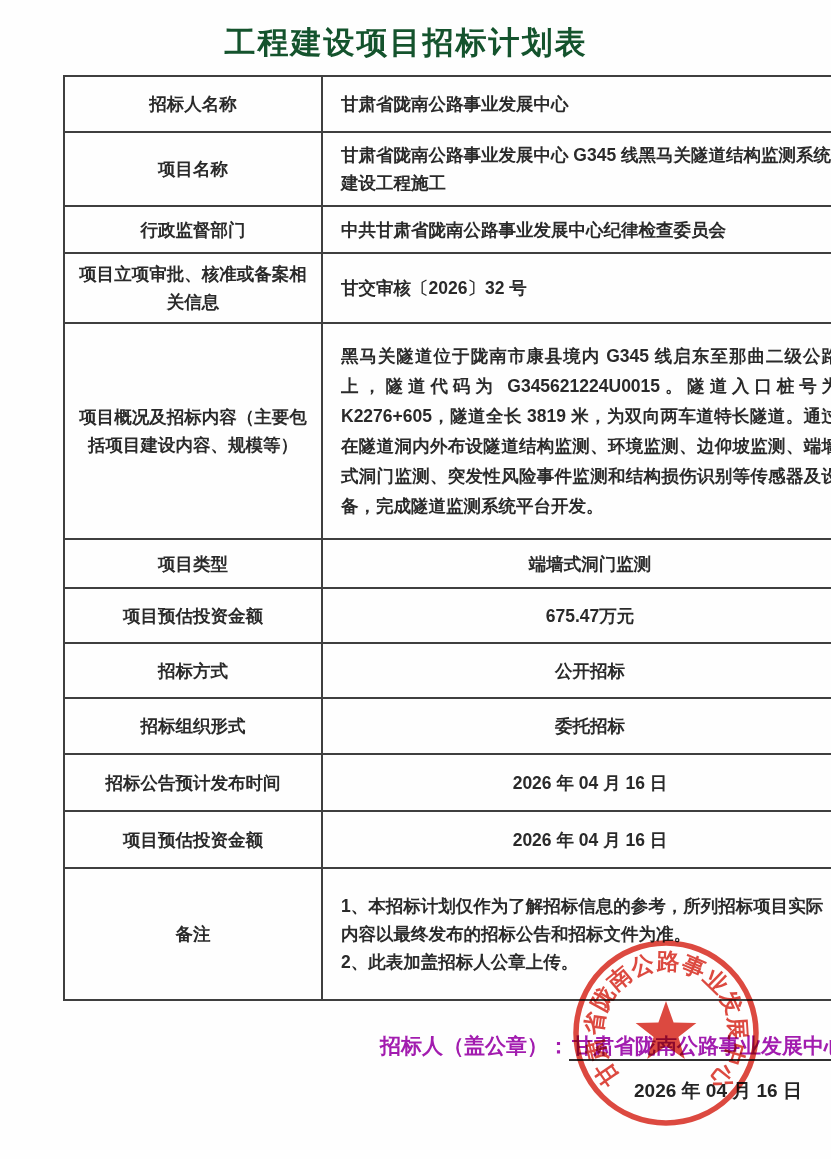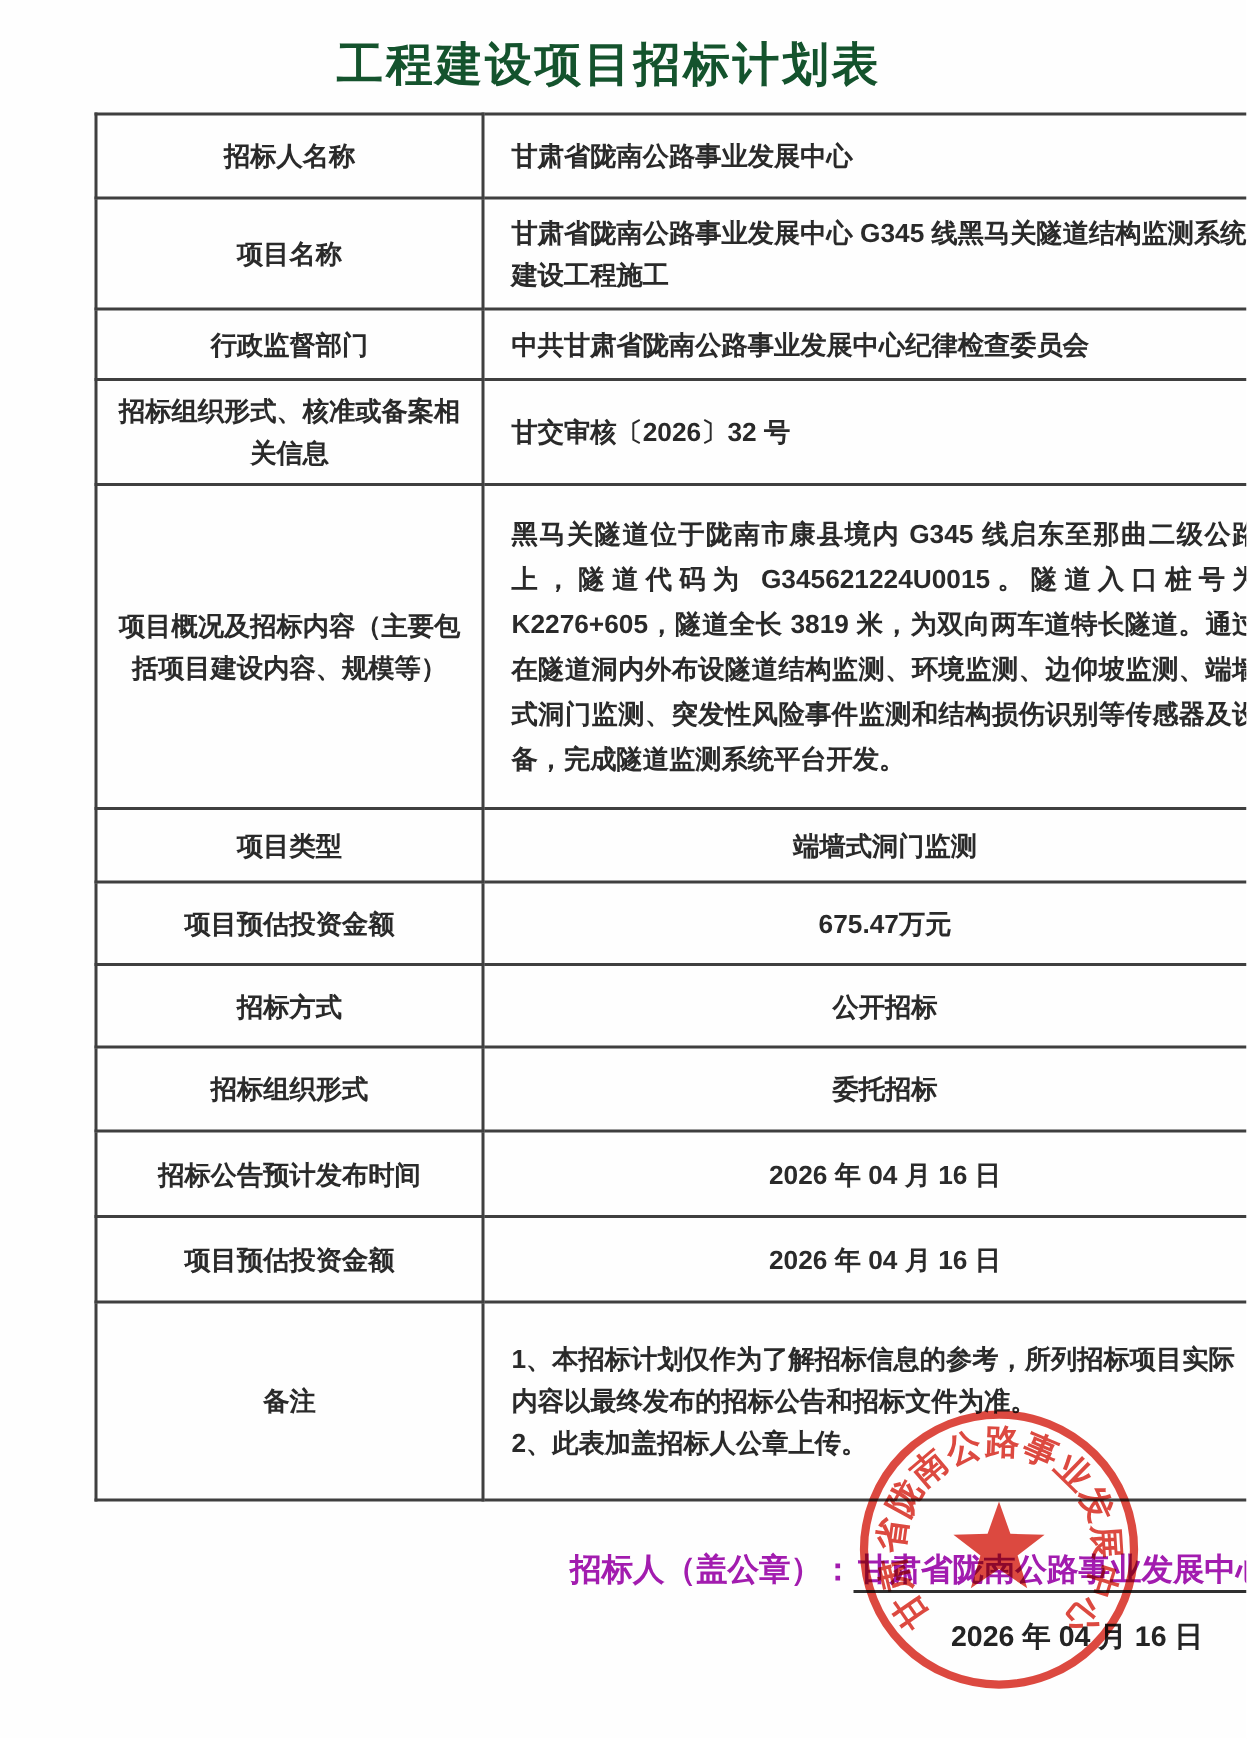--- a/index.html
+++ b/index.html
@@ -115,21 +115,21 @@
       </tr>
       <tr>
         <td class="label-cell">项目名称</td>
         <td class="value-cell">甘肃省陇南公路事业发展中心 G345 线黑马关隧道结构监测系统建设工程施工</td>
       </tr>
       <tr>
         <td class="label-cell">行政监督部门</td>
         <td class="value-cell">中共甘肃省陇南公路事业发展中心纪律检查委员会</td>
       </tr>
       <tr>
-        <td class="label-cell">招标组织形式、核准或备案相关信息</td>
+        <td class="label-cell">项目立项审批、核准或备案相关信息</td>
         <td class="value-cell">甘交审核〔2026〕32 号</td>
       </tr>
       <tr>
         <td class="label-cell">项目概况及招标内容（主要包括项目建设内容、规模等）</td>
         <td class="value-cell">黑马关隧道位于陇南市康县境内 G345 线启东至那曲二级公路上，隧道代码为 G345621224U0015。隧道入口桩号为 K2276+605，隧道全长 3819 米，为双向两车道特长隧道。通过在隧道洞内外布设隧道结构监测、环境监测、边仰坡监测、端墙式洞门监测、突发性风险事件监测和结构损伤识别等传感器及设备，完成隧道监测系统平台开发。</td>
       </tr>
       <tr>
         <td class="label-cell">项目类型</td>
         <td class="value-cell">端墙式洞门监测</td>
       </tr>

